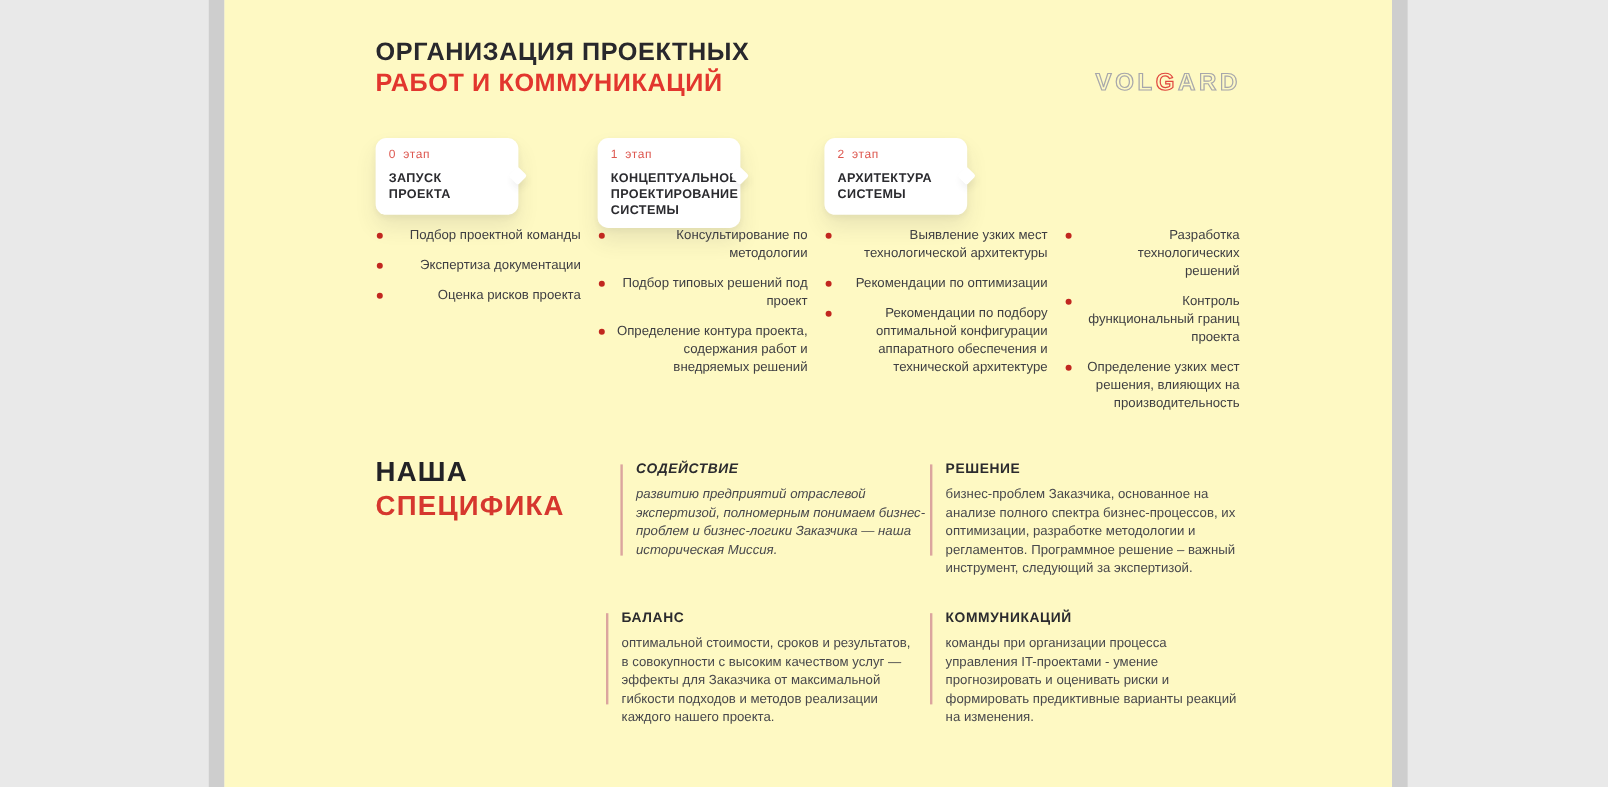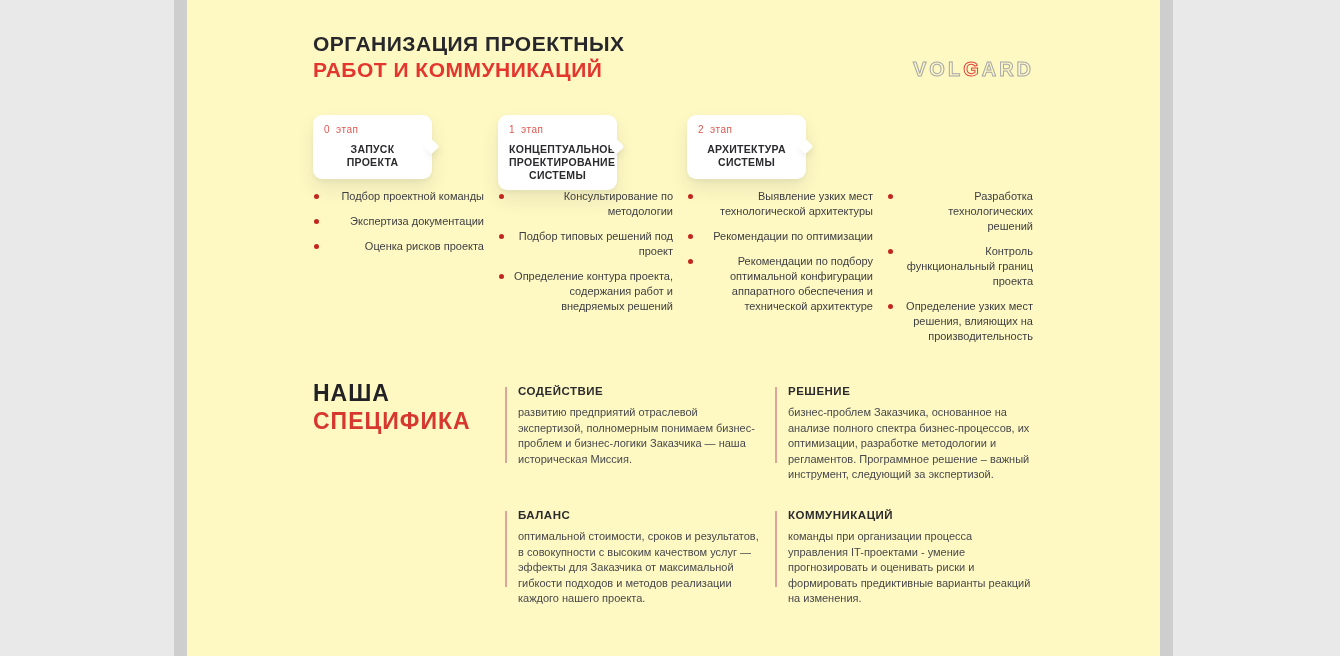--- a/index.html
+++ b/index.html
@@ -33,21 +33,21 @@
   .cards-grid { position:absolute; left:126px; top:115px; width:734px; display:grid;
     grid-template-columns:185px 189px 200px 160px; align-items:start; }
   .stage-card { position:relative; width:119px; min-height:64px; background:#ffffff;
     border-radius:9px; padding:9px 11px 8px;
     box-shadow:0 10px 18px rgba(60,60,70,0.10), 0 2px 4px rgba(60,60,70,0.05); }
   .stage-card::after { content:""; position:absolute; right:-5px; top:26px; width:11px; height:11px;
     background:#ffffff; transform:rotate(45deg); border-radius:2px;
     box-shadow:4px 2px 6px rgba(60,60,70,0.08); }
   .card-tag { font-size:10px; color:#dd5850; letter-spacing:0.5px; margin-bottom:8px; }
   .card-tag .num { margin-right:6px; }
-  .card-title { font-size:10.5px; font-weight:700; line-height:13px; color:#2b2b2f; letter-spacing:0.3px;text-align:center; }
+  .card-title { font-size:10.5px; font-weight:700; line-height:13px; color:#2b2b2f; letter-spacing:0.3px; }
 
   
   .lists-grid { position:absolute; left:126px; top:189px; width:734px; display:grid;
     grid-template-columns:185px 189px 200px 160px; }
   .blist { list-style:none; padding-right:14px; }
   .blist li { position:relative; padding-left:15px; font-size:11px; line-height:15px;
     color:#3e3e42; margin-bottom:10px;text-align:right; }
   .blist li::before { content:""; position:absolute; left:1px; top:5px; width:5px; height:5px;
     border-radius:50%; background:#c1271f; }
 
@@ -56,21 +56,21 @@
     line-height:28px; letter-spacing:1px; color:#222226; }
   .spec-heading .line2 { color:#d6372e; }
 
   .spec-blocks { position:absolute; left:318px; top:385px; width:562px; height:235px; }
   .spec-block { position:absolute; width:260px; padding-left:13px; }
   .spec-block::before { content:""; position:absolute; left:0; top:2px; width:2px; height:76px;
     background:#dba59e; }
   .spec-block h3 { font-size:11.5px; font-weight:700; letter-spacing:0.5px; color:#2b2b2e;
     margin-bottom:8px; }
   .spec-block p { font-size:11px; line-height:15.5px; color:#48484c; }
-  .sb-1 { left:0; top:0; }
+  .sb-1 { left:12px; top:0;font-style:italic; }
   .sb-2 { left:270px; top:0; }
   .sb-3 { left:0; top:124px; }
   .sb-4 { left:270px; top:124px; }
 </style>
 </head>
 <body>
 
 <div class="edge-strip left"></div>
 <div class="edge-strip right"></div>
 

